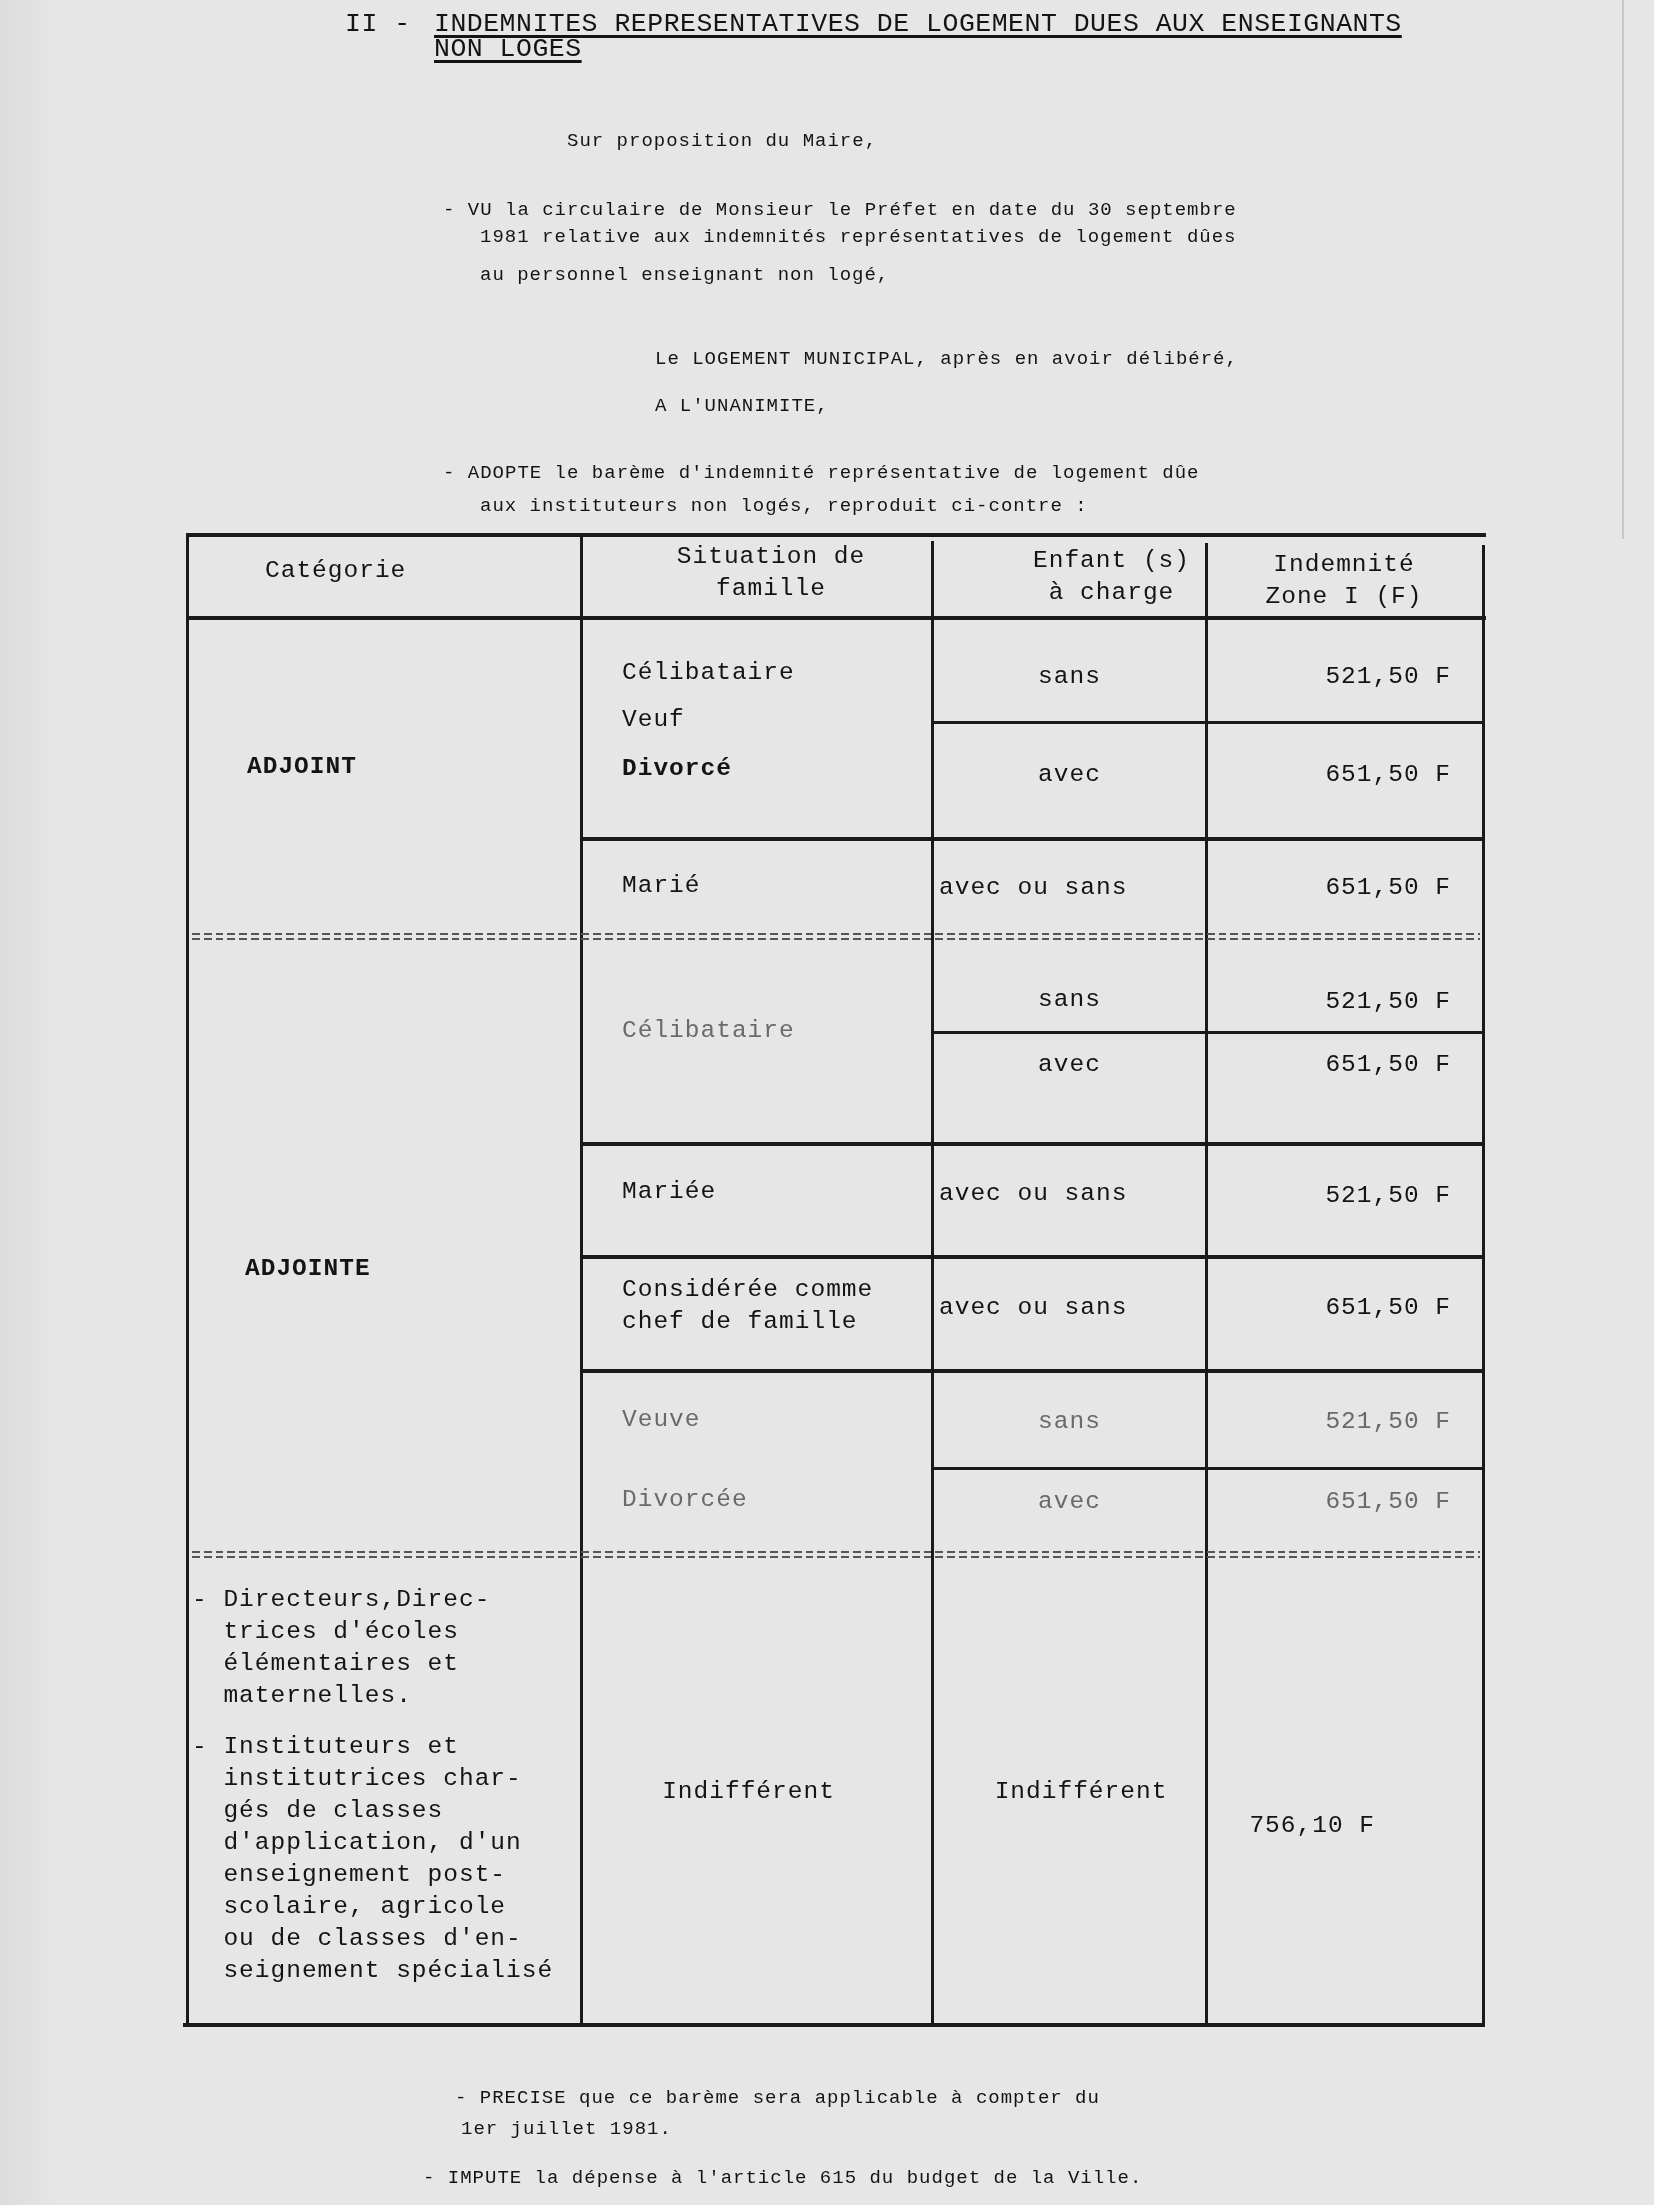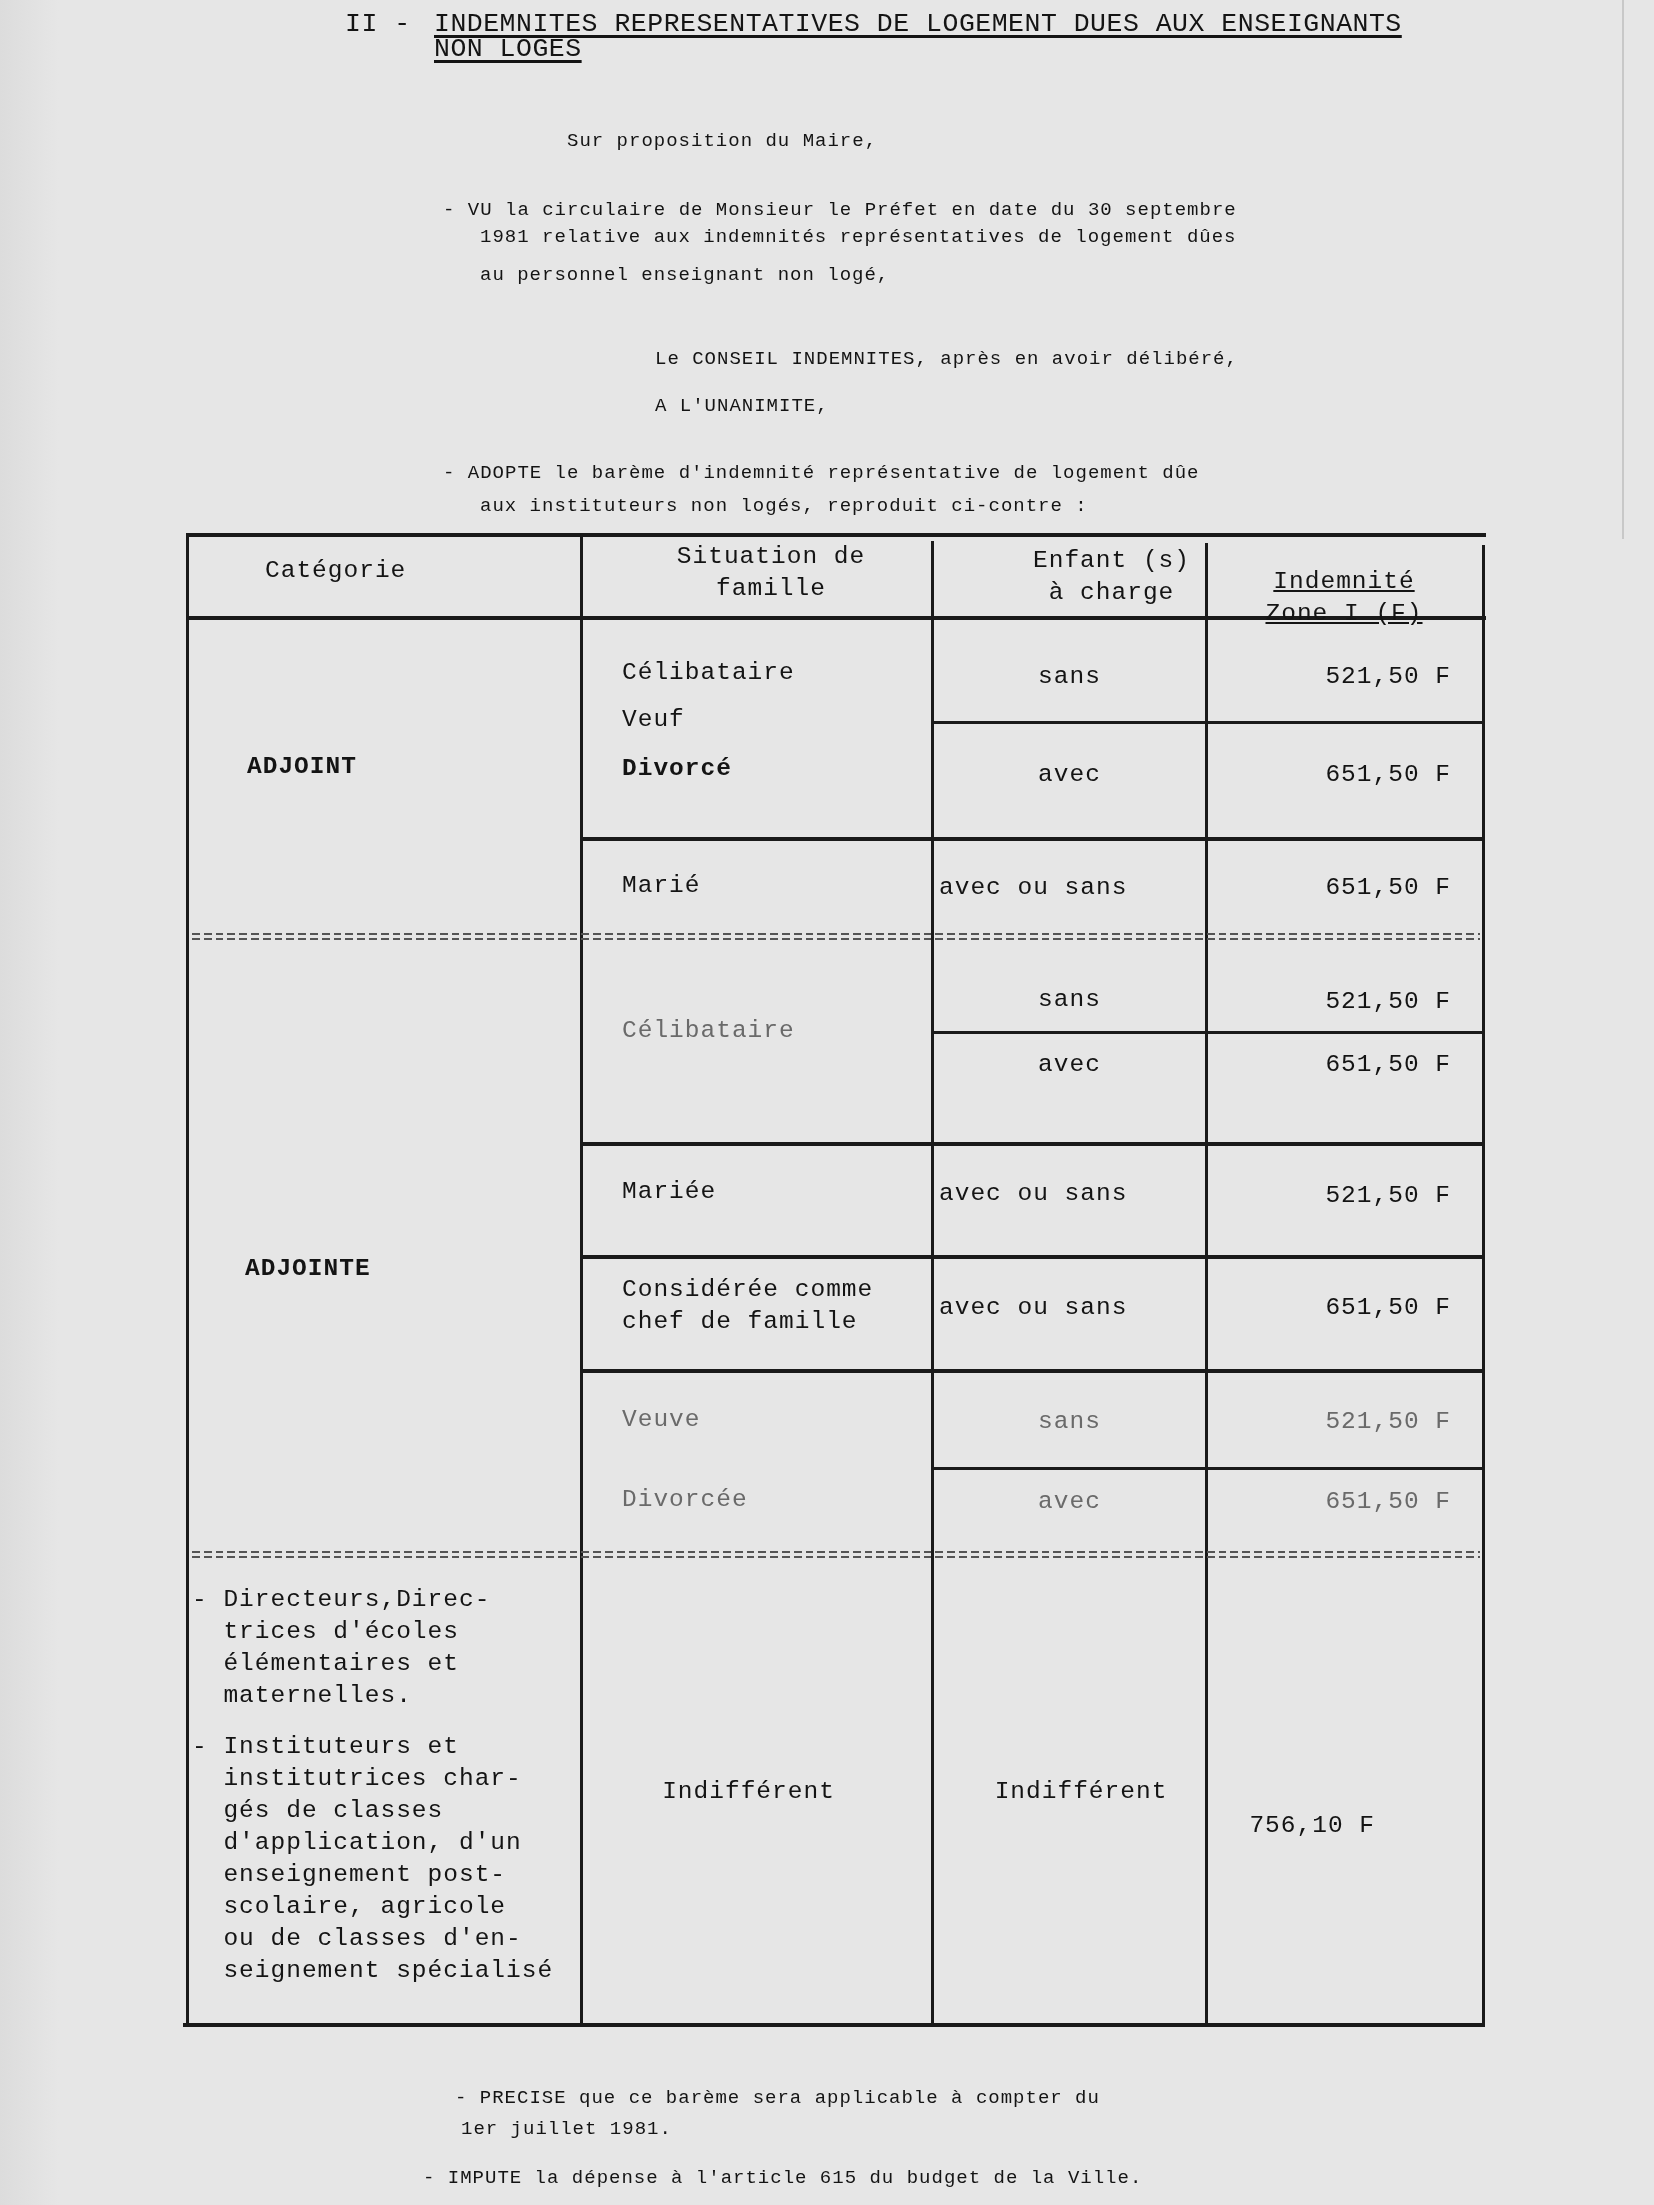--- a/index.html
+++ b/index.html
@@ -42,21 +42,21 @@
 <div class="t title" style="left:345px; top:9.8px;">II -</div>
 <div class="t title ul" style="left:434px; top:9.8px;">INDEMNITES REPRESENTATIVES DE LOGEMENT DUES AUX ENSEIGNANTS</div>
 <div class="t title ul" style="left:434px; top:35px;">NON LOGES</div>
 
 <div class="t" style="left:567px; top:127px;">Sur proposition du Maire,</div>
 
 <div class="t" style="left:443px; top:196px;">- VU la circulaire de Monsieur le Préfet en date du 30 septembre</div>
 <div class="t" style="left:480px; top:223px;">1981 relative aux indemnités représentatives de logement dûes</div>
 <div class="t" style="left:480px; top:261px;">au personnel enseignant non logé,</div>
 
-<div class="t" style="left:655px; top:345px;">Le CONSEIL INDEMNITES, après en avoir délibéré,</div>
+<div class="t" style="left:655px; top:345px;">Le LOGEMENT MUNICIPAL, après en avoir délibéré,</div>
 <div class="t" style="left:655px; top:392px;">A L'UNANIMITE,</div>
 
 <div class="t" style="left:443px; top:459px;">- ADOPTE le barème d'indemnité représentative de logement dûe</div>
 <div class="t" style="left:480px; top:492px;text-align:right;">aux instituteurs non logés, reproduit ci-contre :</div>
 
 <div>
 
   <div class="line" style="left:186px; top:533px; width:1300px; height:3.9px;"></div>
   <div class="line" style="left:186px; top:533px; width:2.9px; height:1494px;"></div>
   <div class="line" style="left:1482px; top:545px; width:2.9px; height:1480px;"></div>
@@ -66,21 +66,21 @@
   <div class="line" style="left:931px; top:541px; width:2.9px; height:1482px;"></div>
   <div class="line" style="left:1205px; top:543px; width:2.9px; height:1480px;"></div>
 
   <div class="line" style="left:186px; top:616px; width:1300px; height:3.9px;"></div>
 
   <div class="cell" style="left:265px; top:555px;">Catégorie</div>
   <div class="cell c" style="left:583px; top:541px; width:376px;">Situation de
 famille</div>
   <div class="cell c" style="left:976px; top:545px; width:271px;font-family:Liberation Mono, monospace;">Enfant (s)
 à charge</div>
-  <div class="cell c" style="left:1208px; top:566px; width:272px;text-decoration:underline;">Indemnité
+  <div class="cell c" style="left:1208px; top:549px; width:272px;">Indemnité
 Zone I (F)</div>
 
   <div class="cell bold" style="left:247px; top:751px;">ADJOINT</div>
   <div class="cell" style="left:622px; top:657px;">Célibataire</div>
   <div class="cell" style="left:622px; top:704px;">Veuf</div>
   <div class="cell" style="left:622px; top:753px;font-weight:bold;">Divorcé</div>
   <div class="cell c" style="left:934px; top:661px; width:271px;">sans</div>
   <div class="cell r" style="left:1208px; top:661px; width:243px;">521,50 F</div>
   <div class="line" style="left:934px; top:721px; width:551px; height:2.9px;"></div>
   <div class="cell c" style="left:934px; top:759px; width:271px;">avec</div>

